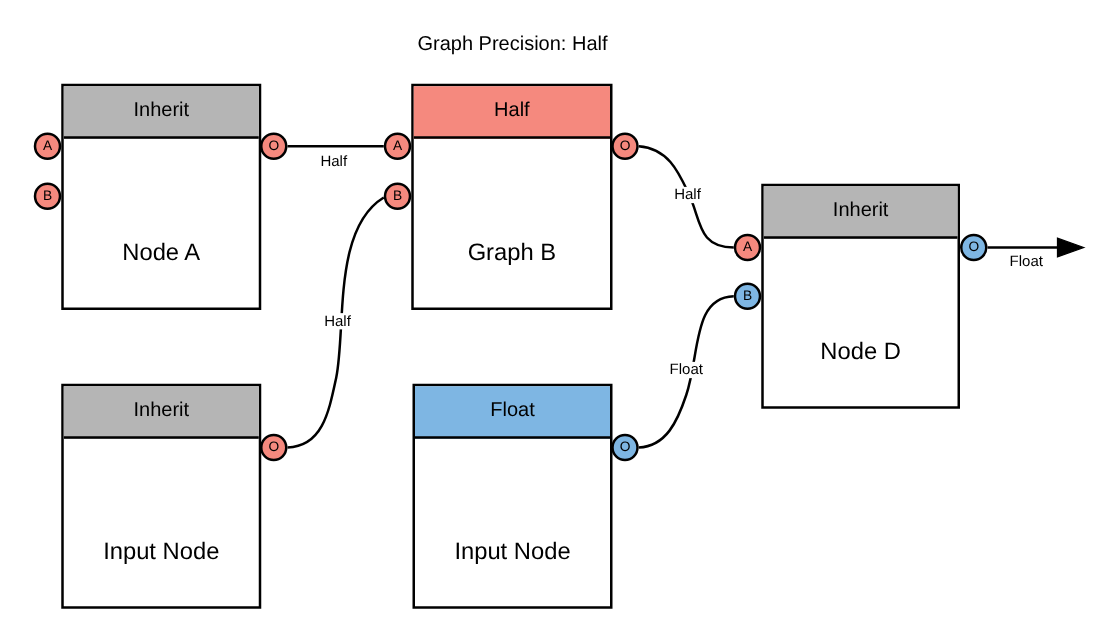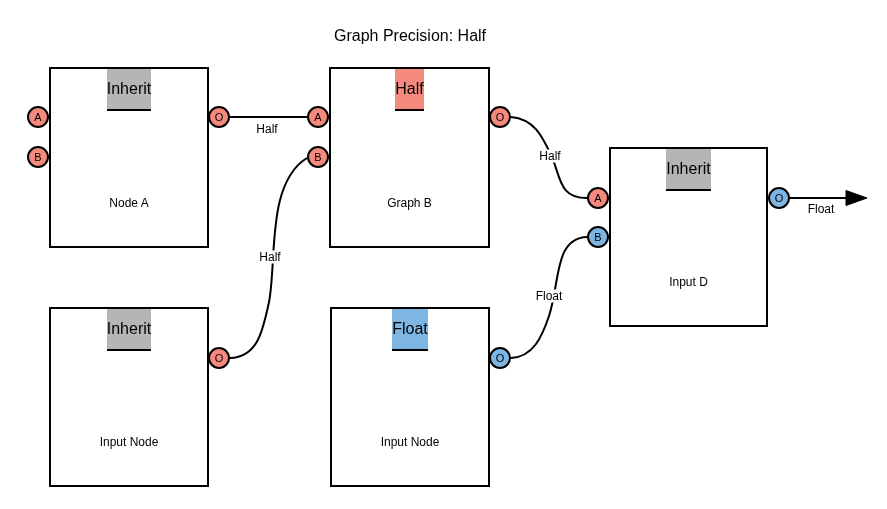--- a/index.html
+++ b/index.html
@@ -25,40 +25,39 @@
     font-size: 16px;
     line-height: 18px;
   }
   .node {
     position: absolute;
     box-sizing: border-box;
     border: 2px solid #000000;
     background: #ffffff;
     display: flex;
     flex-direction: column;
-    align-items: center;
   }
   .node-header {
     flex: none;
     height: 40px;
     border-bottom: 2px solid #000000;
     display: flex;
     align-items: center;
     justify-content: center;
     font-size: 16px;
   }
   .hdr-gray   { background: #b5b5b5; }
   .hdr-salmon { background: #f5897e; }
   .hdr-blue   { background: #7eb6e3; }
   .node-body {
     flex: 1;
     display: flex;
     align-items: center;
     justify-content: center;
-    font-size: 12px;
+    font-size: 19px;
     margin-top: 48px;
   }
   .node-a       { left: 49px;  top: 67px;  width: 160px; height: 181px; }
   .node-b       { left: 329px; top: 67px;  width: 161px; height: 181px; }
   .node-d       { left: 609px; top: 147px; width: 159px; height: 180px; }
   .input-left   { left: 49px;  top: 307px; width: 160px; height: 180px; }
   .input-right  { left: 330px; top: 307px; width: 160px; height: 180px; }
 
   .edges-svg {
     position: absolute;
@@ -115,21 +114,21 @@
     <div class="node-body">Node A</div>
   </div>
 
   <div class="node node-b">
     <div class="node-header hdr-salmon">Half</div>
     <div class="node-body">Graph B</div>
   </div>
 
   <div class="node node-d">
     <div class="node-header hdr-gray">Inherit</div>
-    <div class="node-body">Input D</div>
+    <div class="node-body">Node D</div>
   </div>
 
   <div class="node input-left">
     <div class="node-header hdr-gray">Inherit</div>
     <div class="node-body">Input Node</div>
   </div>
 
   <div class="node input-right">
     <div class="node-header hdr-blue">Float</div>
     <div class="node-body">Input Node</div>

